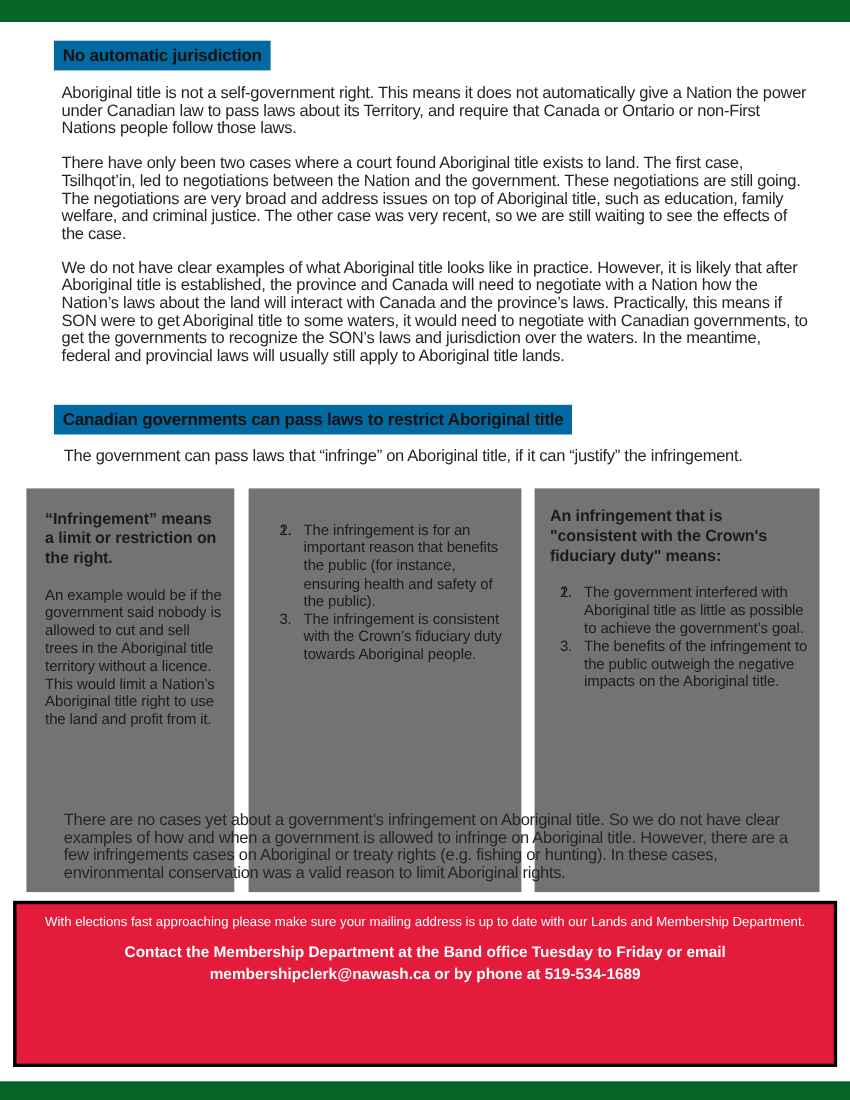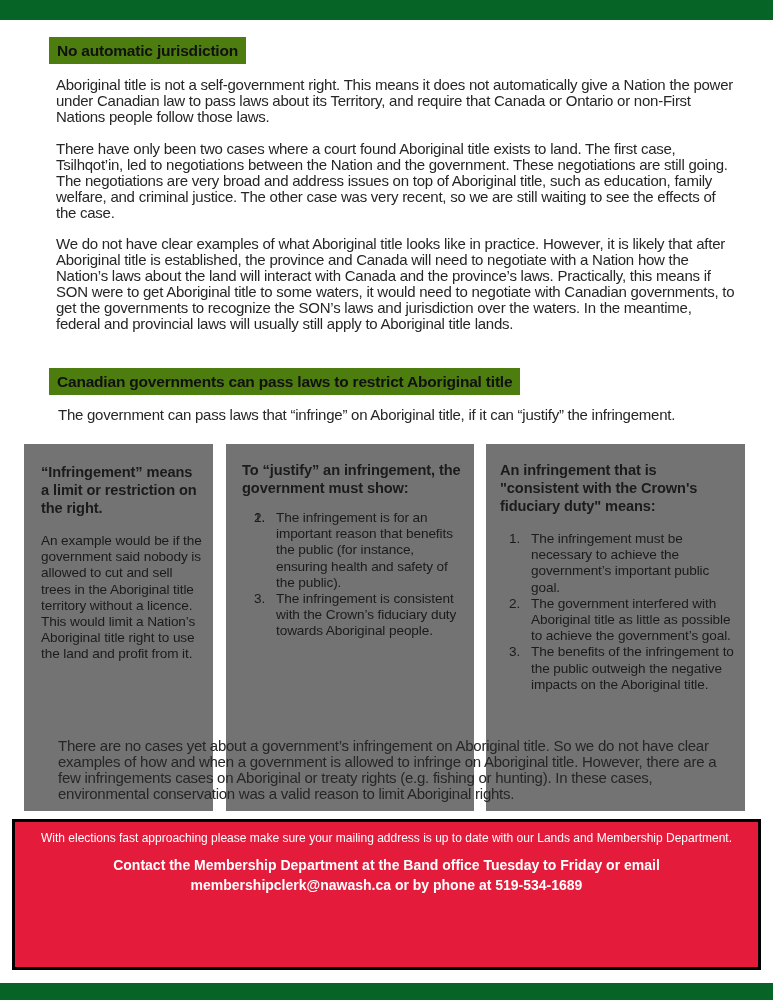--- a/index.html
+++ b/index.html
@@ -5,21 +5,21 @@
   html, body { margin:0; padding:0; }
   body {
     width:773px; height:1000px; position:relative; overflow:hidden;
     background:#ffffff; color:#222222;
     font-family:"Liberation Sans", sans-serif;
   }
   .topbar { position:absolute; left:0; top:0; width:773px; height:20px; background:#076427; }
   .bottombar { position:absolute; left:0; top:983px; width:773px; height:17px; background:#076427; }
 
   .heading {
-    position:absolute; background:#4d7c0f; color:#111111;
+    position:absolute; background:#0369a1; color:#111111;
     font-weight:bold; font-size:15.5px; line-height:27px;
     padding:0 8px; white-space:nowrap; letter-spacing:-0.2px;
   }
   #h1 { left:49px; top:37px; height:27px; }
   #h2 { left:49px; top:368px; height:27px; }
 
   .para {
     position:absolute; left:56px; width:680px;
     font-size:15px; line-height:16.1px; color:#262626;
     letter-spacing:-0.25px;
@@ -76,32 +76,31 @@
 <div id="h2" class="heading">Canadian governments can pass laws to restrict Aboriginal title</div>
 
 <p id="p4" class="para" style="margin:0">The government can pass laws that “infringe” on Aboriginal title, if it can “justify” the infringement.</p>
 
 <div id="box1" class="box">
   <p class="box-title">“Infringement” means a limit or restriction on the right.</p>
   <p class="box-body" style="margin-bottom:0">An example would be if the government said nobody is allowed to cut and sell trees in the Aboriginal title territory without a licence. This would limit a Nation’s Aboriginal title right to use the land and profit from it.</p>
 </div>
 
 <div id="box2" class="box">
-  <p class="box-title">To “justify” an infringement, the government must show:</p>
   <ul class="box-list">
     <li><span class="num">1.</span></li>
     <li><span class="num">2.</span><span>The infringement is for an important reason that benefits the public (for instance, ensuring health and safety of the public).</span></li>
     <li><span class="num">3.</span><span>The infringement is consistent with the Crown’s fiduciary duty towards Aboriginal people.</span></li>
   </ul>
 </div>
 
 <div id="box3" class="box">
   <p class="box-title">An infringement that is "consistent with the Crown's fiduciary duty" means:</p>
   <ul class="box-list">
-    <li><span class="num">1.</span><span>The infringement must be necessary to achieve the government’s important public goal.</span></li>
+    <li><span class="num">1.</span></li>
     <li><span class="num">2.</span><span>The government interfered with Aboriginal title as little as possible to achieve the government’s goal.</span></li>
     <li><span class="num">3.</span><span>The benefits of the infringement to the public outweigh the negative impacts on the Aboriginal title.</span></li>
   </ul>
 </div>
 
 <p id="p5" class="para" style="margin:0">There are no cases yet about a government’s infringement on Aboriginal title. So we do not have clear examples of how and when a government is allowed to infringe on Aboriginal title. However, there are a few infringements cases on Aboriginal or treaty rights (e.g. fishing or hunting). In these cases, environmental conservation was a valid reason to limit Aboriginal rights.</p>
 
 <div class="notice">
   <div class="notice-text">With elections fast approaching please make sure your mailing address is up to date with our Lands and Membership Department.</div>
   <div class="notice-contact">Contact the Membership Department at the Band office Tuesday to Friday or email membershipclerk@nawash.ca or by phone at 519-534-1689</div>

